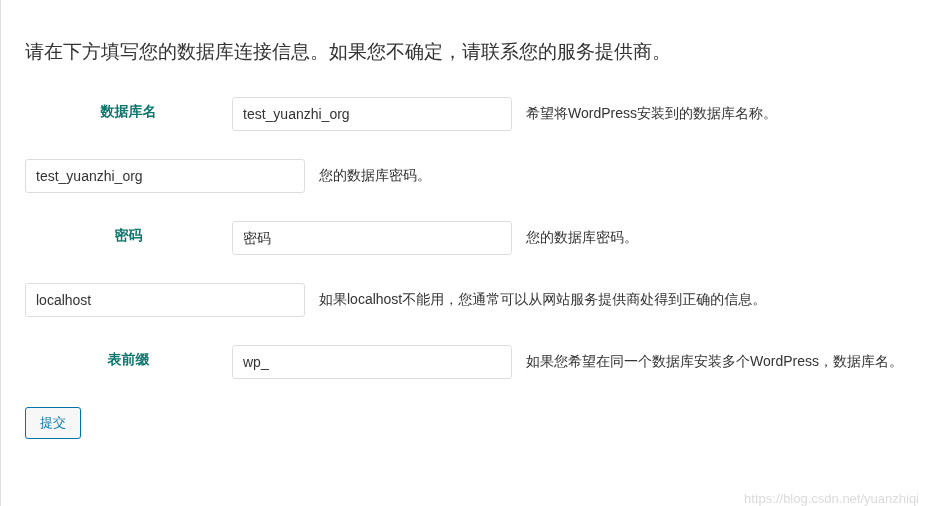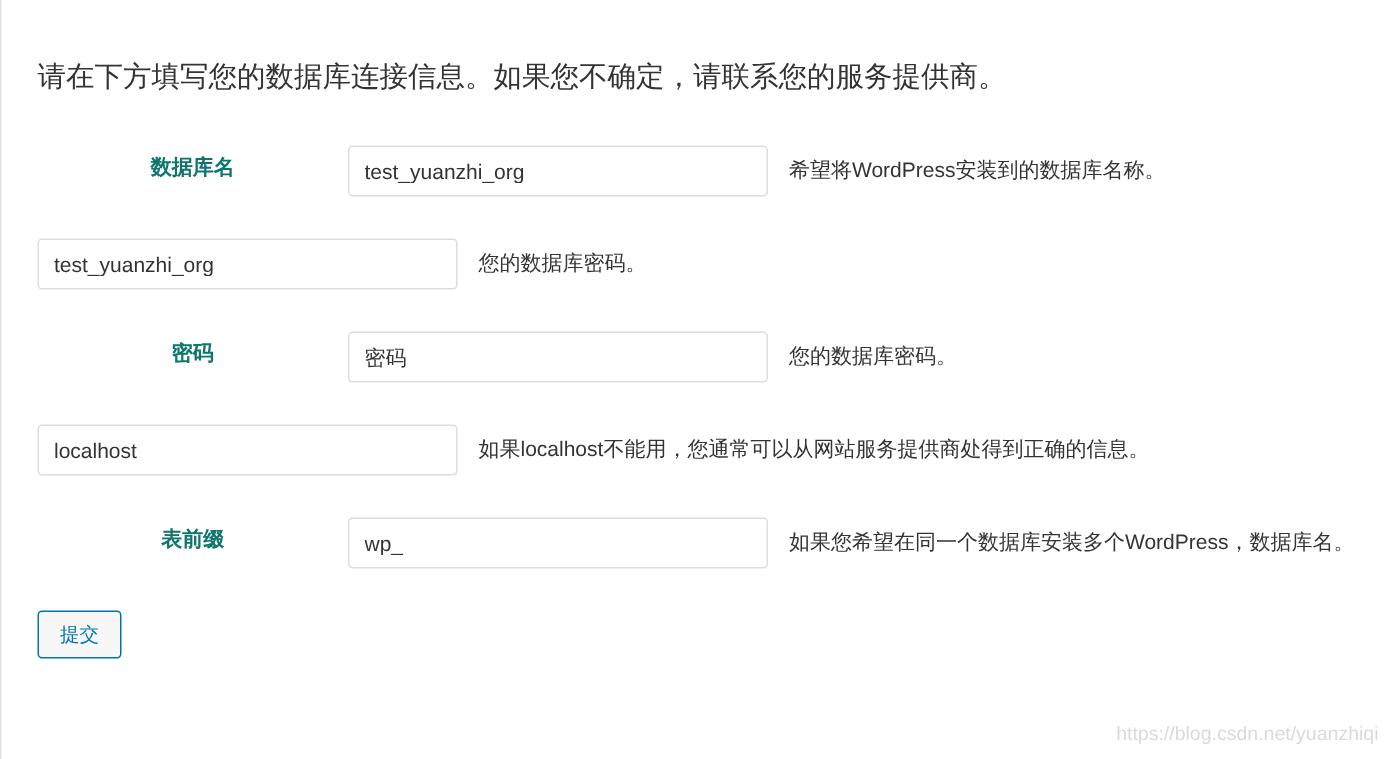--- a/index.html
+++ b/index.html
@@ -75,21 +75,21 @@
       border: 1px solid #0073aa;
       background: #f7f7f7;
       color: #0073aa;
       font-size: 13px;
       border-radius: 3px;
       cursor: pointer;
       font-family: inherit;
     }
     .watermark {
       position: absolute;
-      bottom: 10px;
+      bottom: 0;
       right: 14px;
       color: rgba(150, 150, 150, 0.35);
       font-size: 13px;
       pointer-events: none;
     }
   </style>
 </head>
 <body>
 
 <div class="container">

